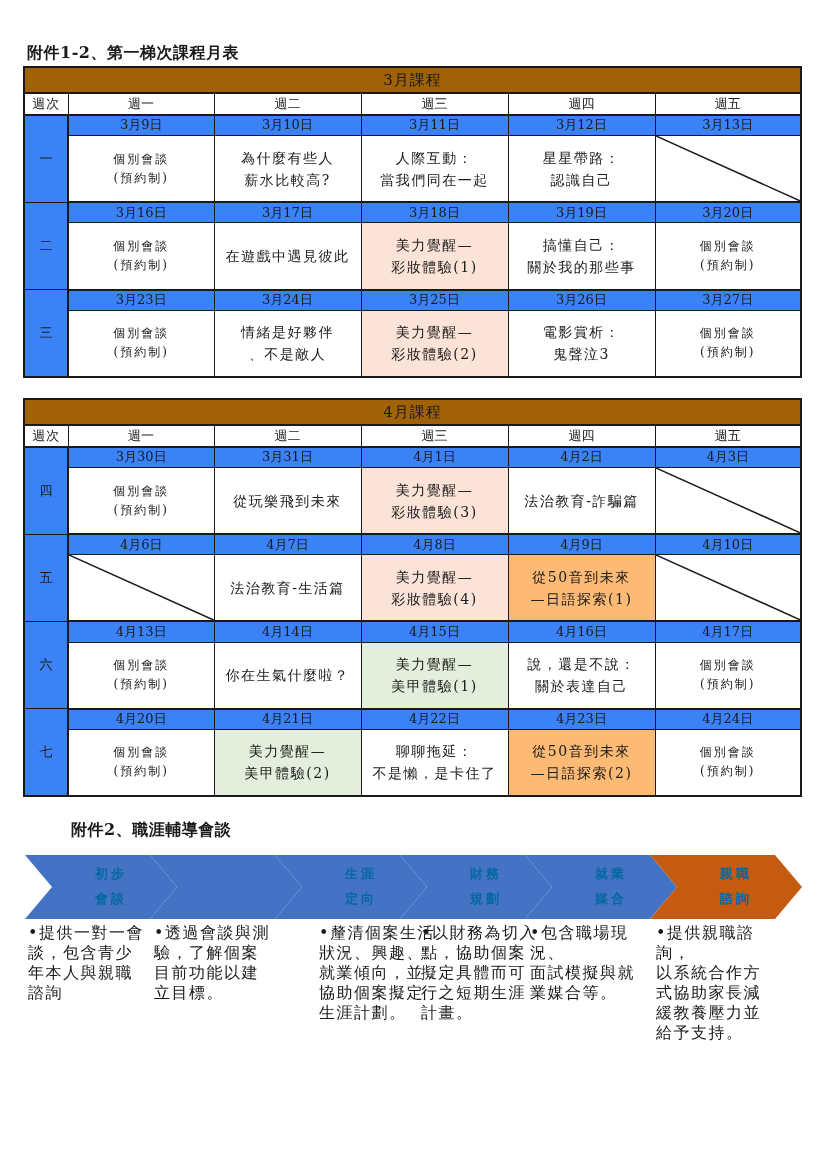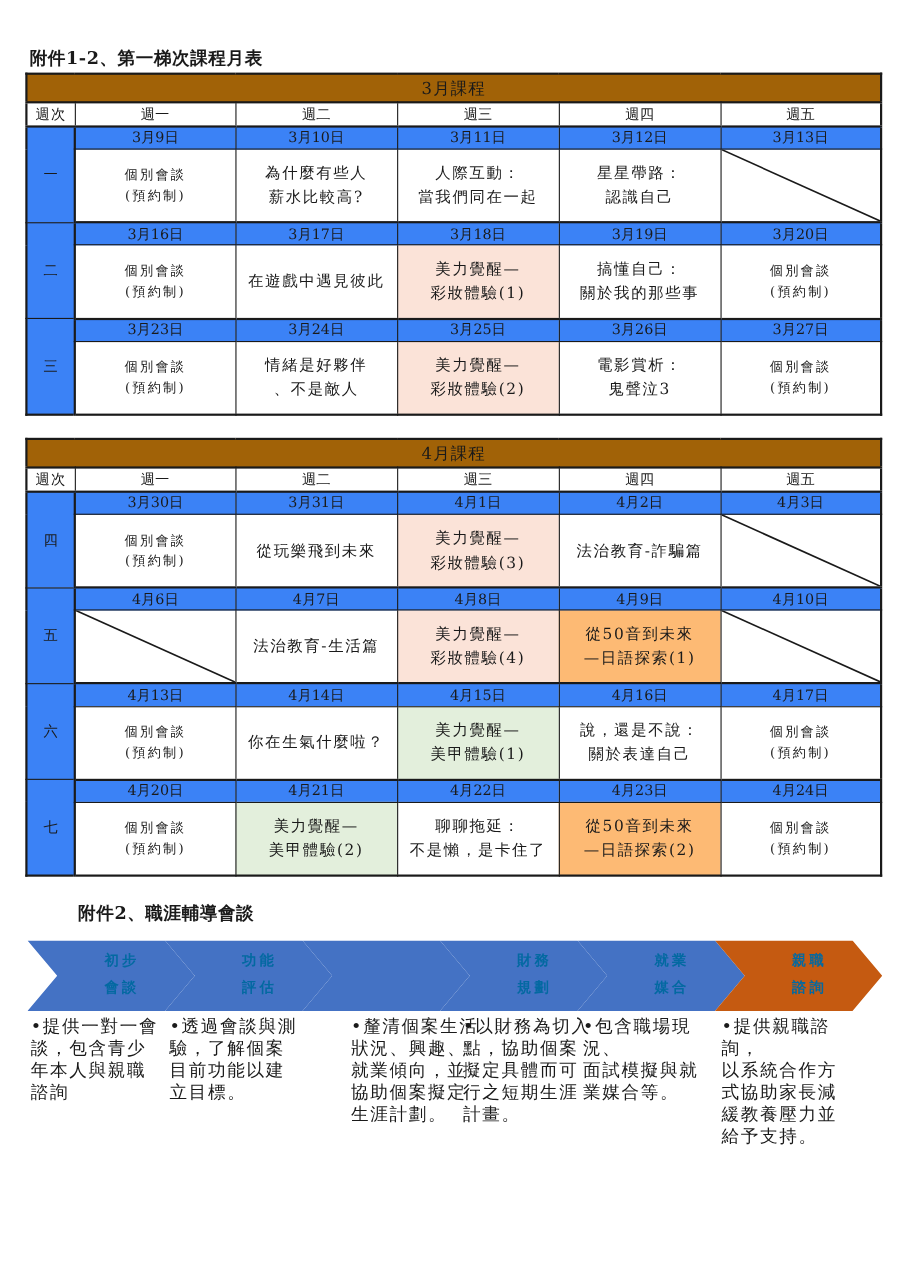--- a/index.html
+++ b/index.html
@@ -237,27 +237,27 @@
     <svg width="152" height="64">
         <polygon points="0,0 125,0 152,32 125,64 0,64 27,32" fill="#4472c4"></polygon>
       </svg>
     <div class="lbl">初步
 會談</div>
   </div>
   <div class="chev" style="left:125px;">
     <svg width="152" height="64">
         <polygon points="0,0 125,0 152,32 125,64 0,64 27,32" fill="#4472c4"></polygon>
       </svg>
-    <div class="lbl">功能
-評估</div>
   </div>
   <div class="chev" style="left:250px;">
     <svg width="152" height="64">
         <polygon points="0,0 125,0 152,32 125,64 0,64 27,32" fill="#4472c4"></polygon>
       </svg>
+    <div class="lbl">生涯
+定向</div>
   </div>
   <div class="chev" style="left:375px;">
     <svg width="152" height="64">
         <polygon points="0,0 125,0 152,32 125,64 0,64 27,32" fill="#4472c4"></polygon>
       </svg>
     <div class="lbl">財務
 規劃</div>
   </div>
   <div class="chev" style="left:500px;">
     <svg width="152" height="64">

